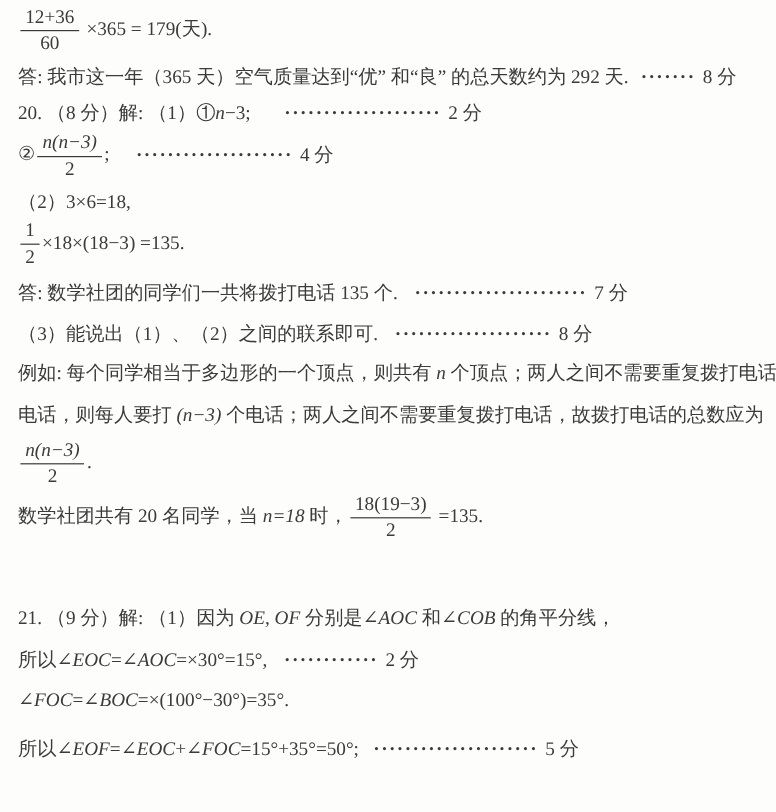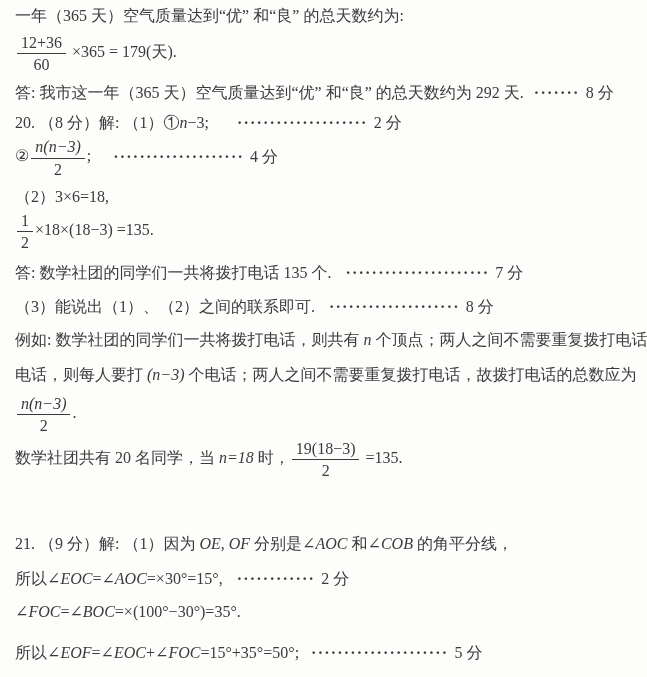--- a/index.html
+++ b/index.html
@@ -22,23 +22,20 @@
   .frac .num{display:block;border-bottom:1.4px solid #3b3b3b;padding:0 4px 1px;}
   .frac .den{display:block;padding-top:1px;}
   .dots{letter-spacing:1.2px;font-weight:bold;}
   .score{margin-left:2px;}
 </style>
 </head>
 <body>
 
 <div class="page">
 
-  <div class="line" style="margin-bottom:7px">
-    <span class="cn">一年（365 天）空气质量达到“优” 和“良” 的总天数约为:</span>
-  </div>
 
   <div class="line" style="margin-bottom:8px">
     <span class="frac">
       <span class="num">12+36</span>
       <span class="den">60</span>
     </span>
     <span class="m">×365 = 179(天).</span>
   </div>
 
   <div class="line" style="margin-bottom:9px">
@@ -79,37 +76,37 @@
     <span class="score">7 分</span>
   </div>
 
   <div class="line" style="margin-bottom:12px">
     <span class="cn">（3）能说出（1）、（2）之间的联系即可.</span>
     <span class="dots" style="margin-left:10px">····················</span>
     <span class="score">8 分</span>
   </div>
 
   <div class="line" style="margin-bottom:14px">
-    <span class="cn">例如: 数学社团的同学们一共将拨打电话，则共有 </span><span class="it">n</span><span class="cn"> 个顶点；两人之间不需要重复拨打电话</span>
+    <span class="cn">例如: 每个同学相当于多边形的一个顶点，则共有 </span><span class="it">n</span><span class="cn"> 个顶点；两人之间不需要重复拨打电话</span>
   </div>
 
   <div class="line" style="margin-bottom:9px">
     <span class="cn">电话，则每人要打 </span><span class="it">(n−3)</span><span class="cn"> 个电话；两人之间不需要重复拨打电话，故拨打电话的总数应为</span>
   </div>
 
   <div class="line" style="margin-bottom:3px">
     <span class="frac">
       <span class="num it">n(n−3)</span>
       <span class="den">2</span>
     </span><span class="m">.</span>
   </div>
 
   <div class="line" style="margin-bottom:53px">
     <span class="cn">数学社团共有 20 名同学，当 </span><span class="it">n=18</span><span class="cn"> 时，</span><span class="frac">
-      <span class="num">19(18−3)</span>
+      <span class="num">18(19−3)</span>
       <span class="den">2</span>
     </span><span class="m"> =135.</span>
   </div>
 
   <div class="line" style="margin-bottom:14px">
     <span class="cn">21. （9 分）解: （1）因为 </span><span class="it">OE</span><span class="m">, </span><span class="it">OF</span><span class="cn"> 分别是∠</span><span class="it">AOC</span><span class="cn"> 和∠</span><span class="it">COB</span><span class="cn"> 的角平分线，</span>
   </div>
 
   <div class="line" style="margin-bottom:12px">
     <span class="cn">所以</span><span class="m">∠</span><span class="it">EOC</span><span class="m">=∠</span><span class="it">AOC</span><span class="m">=×30°=15°,</span>

